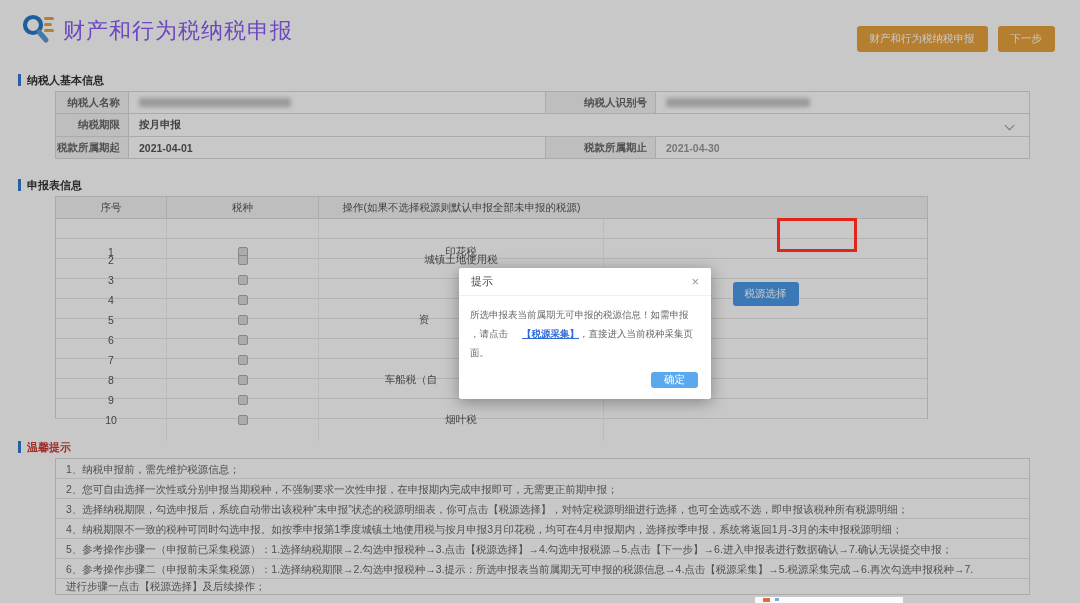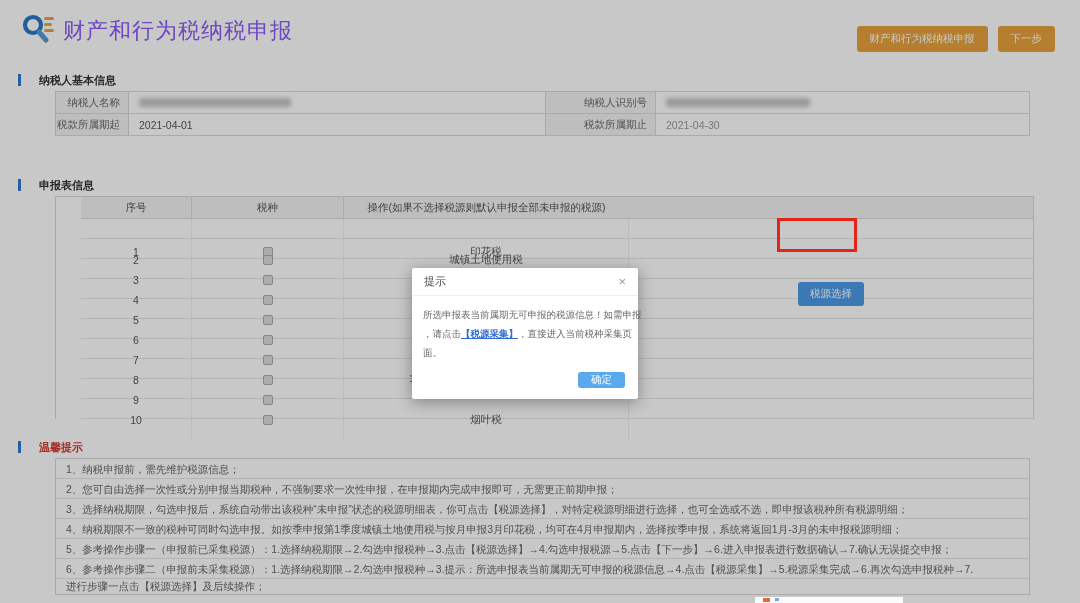--- a/index.html
+++ b/index.html
@@ -8,39 +8,39 @@
   #page { position:absolute; inset:0; background:#fff; }
 
   
   .title-wrap { position:absolute; left:20px; top:12px; display:flex; align-items:center; gap:9px; }
   .app-title { font-size:22px; color:#8b5cf6; letter-spacing:1px; }
   .top-buttons { position:absolute; right:25px; top:26px; display:flex; gap:10px; z-index:5; }
   .btn-orange { background:#E8A33D; color:#fff; font-size:10.5px; border:none; border-radius:3px; padding:6px 13px; cursor:pointer; white-space:nowrap; }
 
   
   .section-title { position:absolute; left:18px; font-size:11px; font-weight:bold; color:#333;
-                   border-left:3px solid #2E7BCF; padding-left:18px; line-height:12px; white-space:nowrap; }
+                   border-left:3px solid #2E7BCF; padding-left:6px; line-height:12px; white-space:nowrap; }
   #st-info { top:74px; }
   #st-decl { top:179px; }
   #st-tips { top:441px; color:#CC3A32; }
 
   
-  .info-grid { position:absolute; left:55px; top:91px; width:975px; border:1px solid #D9D9D9; border-bottom:none; font-size:10.5px; background:#fff; }
+  .info-grid { position:absolute; left:55px; top:91px; width:975px; border:1px solid #D9D9D9; border-bottom:none; font-size:10.5px; background:#fff;font-weight:bold; }
   .ig-row { display:grid; border-bottom:1px solid #D9D9D9; }
   .ig-row.r13 { grid-template-columns:73px 417px 110px 1fr; height:22px; }
   .ig-row.r2  { grid-template-columns:73px 1fr; height:23px; }
   .ig-label { background:#F2F2F2; color:#666; display:flex; align-items:center; justify-content:flex-end; padding-right:8px; border-right:1px solid #D9D9D9; white-space:nowrap; }
   .ig-value { display:flex; align-items:center; padding-left:10px; color:#555; position:relative; }
   .ig-value.midsep { border-right:1px solid #D9D9D9; }
   .ig-value.disabled { color:#999; }
   .blur-blob { height:9px; background:#8a8a8a; opacity:.5; filter:blur(2px); border-radius:2px; }
   .chevron { position:absolute; right:16px; top:8px; width:7px; height:7px; border-right:1.4px solid #999; border-bottom:1.4px solid #999; transform:rotate(45deg); }
 
   
-  .decl-table { position:absolute; left:55px; top:196px; width:979px; font-size:10.5px; color:#555; border:1px solid #D9D9D9; border-bottom:none; background:#fff;padding-left:25px; }
+  .decl-table { position:absolute; left:55px; top:196px; width:873px; font-size:10.5px; color:#555; border:1px solid #D9D9D9; border-bottom:none; background:#fff; }
   .dt-header { display:grid; grid-template-columns:111px 152px 285px 1fr; height:22px; background:#F2F2F2; border-bottom:1px solid #D9D9D9; }
   .dt-header > div { display:flex; align-items:center; justify-content:center; border-right:1px solid #D9D9D9; white-space:nowrap; overflow:hidden; }
   .dt-header > div:last-child { border-right:none; }
   .trow { display:grid; grid-template-columns:111px 152px 285px 1fr; height:20px; border-bottom:1px solid #E6E6E6; }
   .td { display:flex; align-items:center; justify-content:center; border-right:1px solid #EFEFEF; height:100%; overflow:visible; white-space:nowrap; }
   .td:last-child { border-right:none;margin-top:42px; }
   .dt-body .trow:nth-child(5) .tax-label { margin-right:74px; }
   .dt-body .trow:nth-child(8) .tax-label { margin-right:100px; }
   .checkbox { width:10px; height:10px; background:#DCDCDC; border:1px solid #ABABAB; border-radius:2px; cursor:pointer; }
   .btn-blue { background:#4A9BE8; color:#fff; font-size:10.5px; border:none; border-radius:3px; padding:5px 12px; cursor:pointer; white-space:nowrap; }
@@ -53,28 +53,28 @@
   .tip-row { height:20px; line-height:20px; padding:0 10px; border-bottom:1px solid #E6E6E6; color:#666; font-size:10.5px; white-space:nowrap; overflow:hidden; }
   .tip-row:last-child { border-bottom:none; height:15px; line-height:14px; }
 
   
   .bottom-sliver { position:absolute; left:755px; top:597px; width:148px; height:6px; background:#FBFBFB; z-index:61; }
   .sliver-orange { position:absolute; left:8px; top:1px; width:7px; height:4px; background:#E06A3A; }
   .sliver-blue { position:absolute; left:20px; top:1px; width:4px; height:3px; background:#7EA8E0; }
 
   
   .dim-overlay { position:absolute; inset:0; background:rgba(0,0,0,0.215); z-index:50; }
-  .modal { position:absolute; left:412px; top:268px; width:226px; height:131px; background:#fff; z-index:100;
+  .modal { position:absolute; left:459px; top:268px; width:252px; height:131px; background:#fff; z-index:100;
            box-shadow:0 3px 16px rgba(0,0,0,0.35); border-radius:2px; }
   .modal-header { height:28px; display:flex; align-items:center; justify-content:space-between; padding:0 12px; border-bottom:1px solid #EFEFEF; }
   .modal-title { font-size:11px; color:#444; }
   .modal-close { font-size:13px; color:#999; cursor:pointer; line-height:13px; }
   .modal-body { padding:9px 11px 0; font-size:9.5px; line-height:19px; color:#666; }
   .modal-body .bline { white-space:nowrap; }
-  .modal-link { color:#2F6BD8; font-weight:bold; text-decoration:underline; cursor:pointer; }
+  .modal-link { color:#2F6BD8; font-weight:bold; text-decoration:underline; cursor:pointer;padding-left:14px; }
   .btn-confirm { position:absolute; right:13px; bottom:11px; background:#5AA9EF; color:#fff; border:none; border-radius:3px; padding:1px 13px; font-size:10.5px; cursor:pointer; }
 </style>
 </head>
 <body>
 
 <div id="page">
 
   <div class="title-wrap">
     <span>
       <svg width="34" height="34" viewBox="0 0 34 34">
@@ -97,20 +97,27 @@
     <div class="ig-row r13">
       <div class="ig-label">纳税人名称</div>
       <div class="ig-value midsep">
           <span class="blur-blob" style="width:152px;"></span>
         </div>
       <div class="ig-label">纳税人识别号</div>
       <div class="ig-value">
           <span class="blur-blob" style="width:144px;"></span>
         </div>
     </div>
+    <div class="ig-row r2">
+      <div class="ig-label">纳税期限</div>
+      <div class="ig-value">
+        <span>按月申报</span>
+        <span class="chevron"></span>
+      </div>
+    </div>
     <div class="ig-row r13">
       <div class="ig-label">税款所属期起</div>
       <div class="ig-value midsep">2021-04-01</div>
       <div class="ig-label">税款所属期止</div>
       <div class="ig-value disabled">2021-04-30</div>
     </div>
   </div>
 
   <div class="section-title" id="st-decl">申报表信息</div>
   <div class="decl-table">

